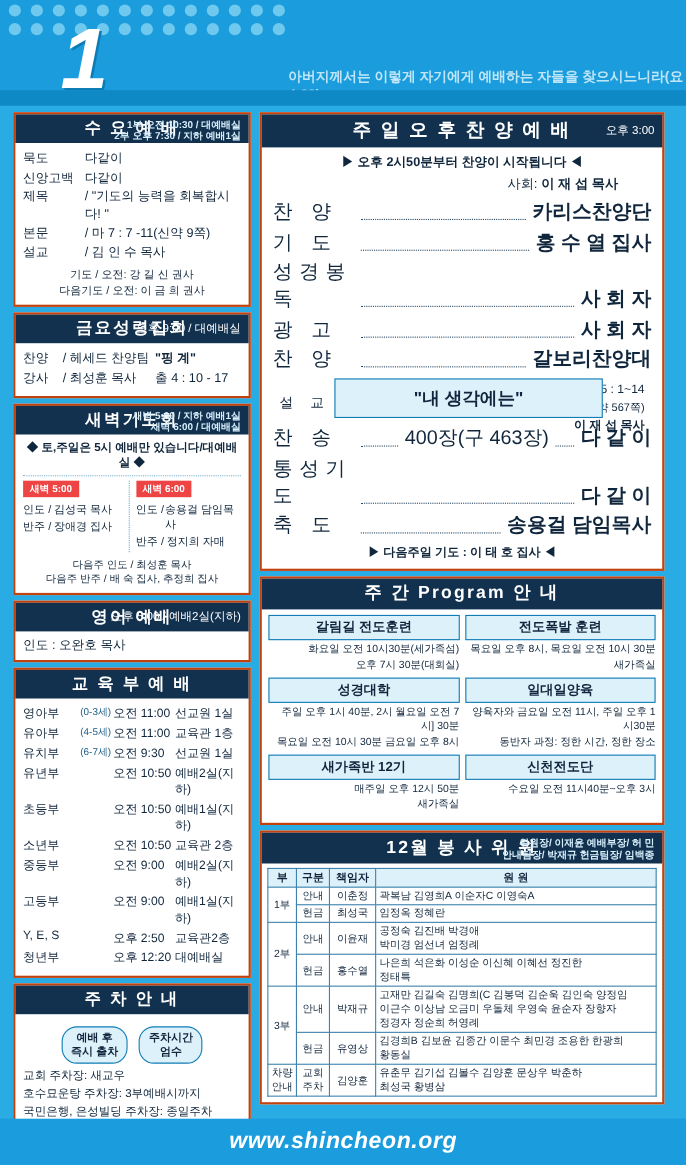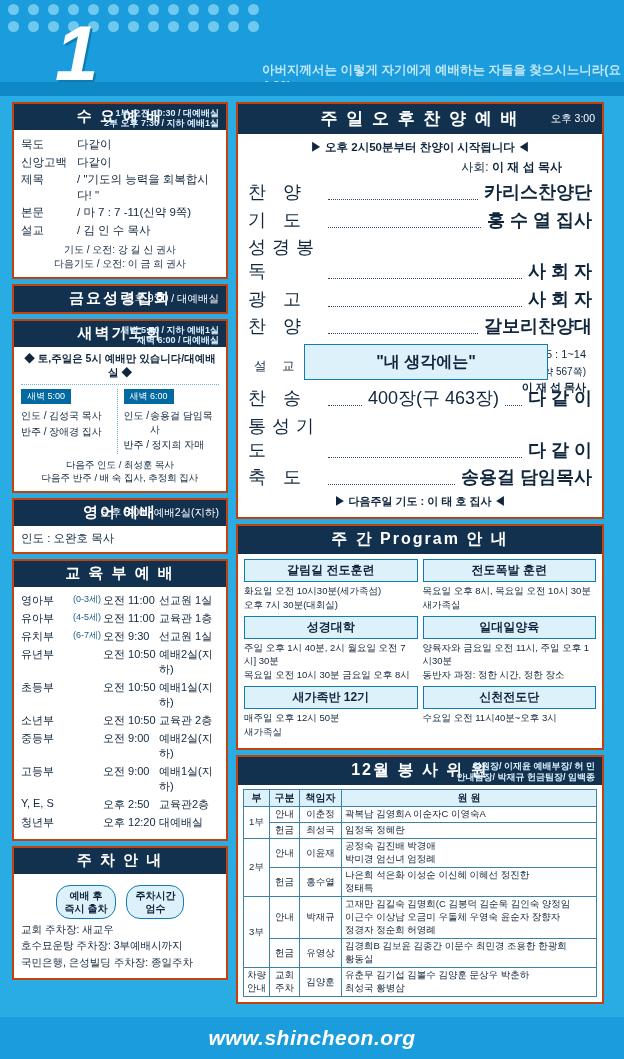--- a/index.html
+++ b/index.html
@@ -104,32 +104,32 @@
   }
 
   
   .pg { display:flex; gap:5px; padding:5px 6px 6px 6px; }
   .pgcol { flex:1; }
   .pgitem { margin-bottom:4px; }
   .pghead {
     border:1px solid #0f7cb5; background:#ddf1fb;
     text-align:center; font-size:12px; font-weight:bold; padding:2px 0;
   }
-  .pgbody { font-size:9.5px; text-align:left; line-height:1.45; padding:2px 0 0 0; }
+  .pgbody { font-size:9.5px; text-align:right; line-height:1.45; padding:2px 0 0 0; }
 
   
   table { border-collapse:collapse; width:100%; font-size:9.5px; }
   .vt th, .vt td { border:1px solid #3d82ad; padding:1px 3px; }
   .vt th { background:#ddf1fb; font-weight:bold; text-align:center; font-size:10px; }
   .vt td.c { text-align:center; }
 
   
   .tag {
-    display:inline-block; background:#0369a1; color:#fff; font-size:9px;
-    padding:1px 6px; font-weight:normal;
+    display:inline-block; background:#ef4444; color:#fff; font-size:9px;
+    padding:1px 6px; font-weight:bold;
   }
   .twocol { display:flex; }
   .twocol > div { flex:1; }
   .divline { border-left:1px dotted #6aa8cb; padding-left:6px; }
   .edu-row { display:flex; font-size:11px; margin:3px 0; }
   .edu-row .a { width:52px; }
   .edu-row .b2 { width:30px; font-size:9px; color:#1b5c85; }
   .edu-row .c2 { width:56px; }
   .edu-row .d2 { flex:1; }
   .note-line { font-size:10.5px; margin:2.5px 0; }
@@ -222,20 +222,32 @@
         </div>
         <div class="small center" style="margin-top:5px">기도 / 오전: 강 길 신 권사</div>
         <div class="small center">다음기도 / 오전: 이 금 희 권사</div>
       </div>
     </div>
 
     <div class="box">
       <div class="sect-title">
         <span>금요성령집회</span>
         <span class="right">오후 9:00 / 대예배실</span>
+      </div>
+      <div class="bd">
+        <div class="row">
+          <span class="k" style="width:36px">찬양</span>
+          <span class="v">/ 헤세드 찬양팀</span>
+          <span class="b" style="width:78px;text-align:left">"핑 계"</span>
+        </div>
+        <div class="row">
+          <span class="k" style="width:36px">강사</span>
+          <span class="v">/ 최성훈 목사</span>
+          <span style="width:78px;text-align:left">출 4 : 10 - 17</span>
+        </div>
       </div>
     </div>
 
     <div class="box">
       <div class="sect-title">
         <span>새벽기도회</span>
         <span class="sect-sub">
           <span>새벽 5:00 / 지하 예배1실</span><br>
           <span>새벽 6:00 / 대예배실</span>
         </span>

